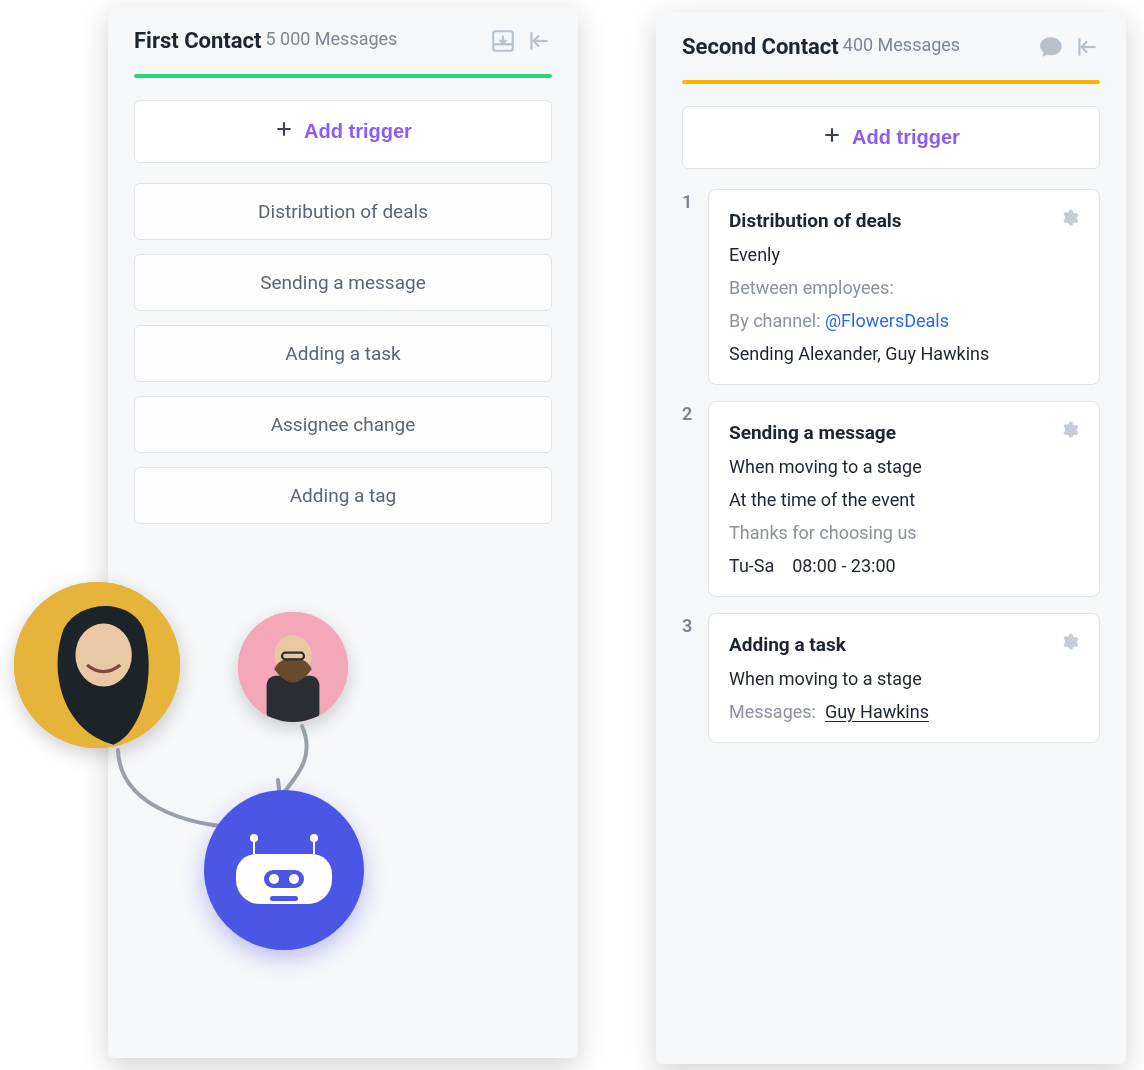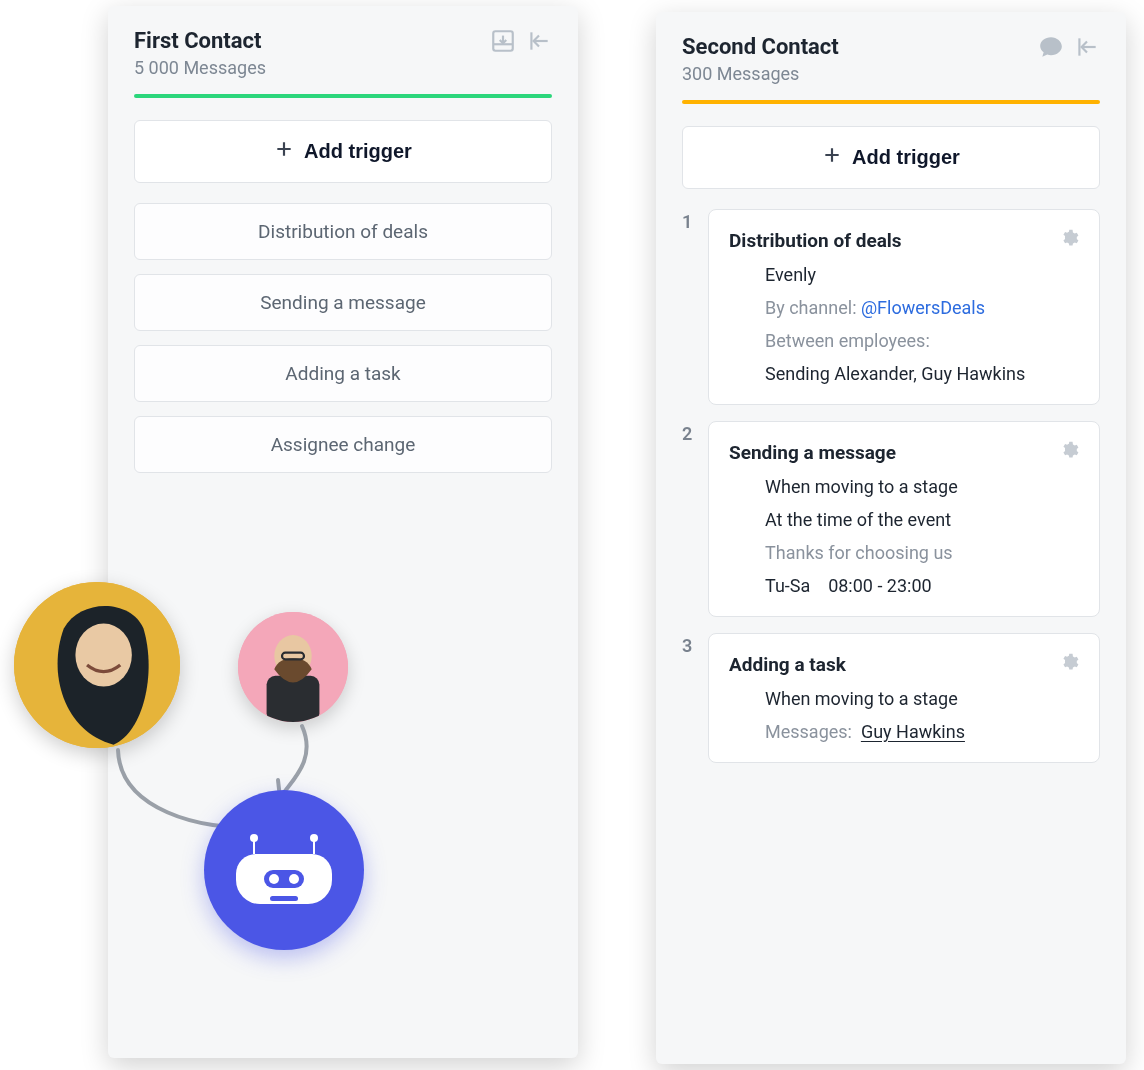--- a/index.html
+++ b/index.html
@@ -24,21 +24,21 @@
     padding: 22px 26px 32px 26px;
   }
   .panel.left { left: 108px; top: 6px; height: 1052px; }
   .panel.right { left: 656px; top: 12px; height: 1052px; }
   .panel-header {
     display: flex;
     align-items: flex-start;
     justify-content: space-between;
     margin-bottom: 10px;
   }
-  .titles { display:flex; flex-direction:column; gap:4px; }
+  .titles { display:flex; flex-direction:row; gap:4px; }
   .panel-title {
     font-size: 22px;
     font-weight: 700;
     color: #1d2530;
   }
   .panel-sub {
     font-size: 18px;
     color: #7d8793;
     margin-top: 0;
   }
@@ -52,21 +52,21 @@
   .stripe.green { background:#2bd67b; }
   .stripe.orange { background:#ffb200; }
   .add-trigger {
     width:100%;
     background:#fff;
     border:1px solid #e1e4e8;
     border-radius:6px;
     padding:18px 0;
     font-size:20px;
     font-weight:600;
-    color:#0f172a;
+    color:#8b5cf6;
     display:flex;
     align-items:center;
     justify-content:center;
     gap:10px;
     cursor:pointer;
     margin-bottom:20px;
   }
   .add-trigger svg { width:20px; height:20px; }
   .opt {
     width:100%;
@@ -100,21 +100,21 @@
     padding:18px 20px 20px 20px;
     display:flex;
     flex-direction:column;
     gap:12px;
     position:relative;
   }
   .card-title-row { display:flex; justify-content:space-between; align-items:center; }
   .card-title { font-size:19px; font-weight:700; color:#1d2530; }
   .gear { color:#c6ccd3; }
   .gear svg { width:20px; height:20px; }
-  .line { font-size:18px; color:#1d2530;margin-left:36px; }
+  .line { font-size:18px; color:#1d2530; }
   .muted { color:#8a929d; }
   .link { color:#2d6cdf; }
   .under { text-decoration: underline; text-underline-offset: 3px; }
 
   
   .decor { position:absolute; pointer-events:none; }
   .avatar-big {
     position:absolute;
     left:14px; top:582px;
     width:166px; height:166px;
@@ -190,27 +190,28 @@
             <path d="M12 4v16M4 12h16"></path>
           </svg>
     </span>
     <span>Add trigger</span>
   </button>
 
   <div class="opt">Distribution of deals</div>
   <div class="opt">Sending a message</div>
   <div class="opt">Adding a task</div>
   <div class="opt">Assignee change</div>
+  <div class="opt">Adding a tag</div>
 </div>
 
 <div class="panel right">
   <div class="panel-header">
     <div class="titles">
       <div class="panel-title">Second Contact</div>
-      <div class="panel-sub">300 Messages</div>
+      <div class="panel-sub">400 Messages</div>
     </div>
     <div class="header-icons">
       <span>
         <svg viewBox="0 0 24 24" fill="currentColor">
           <path d="M12 3C6.5 3 2 6.6 2 11c0 2.3 1.2 4.4 3.2 5.8L4 21l4.6-2c1.1.3 2.2.5 3.4.5 5.5 0 10-3.6 10-8S17.5 3 12 3z"></path>
         </svg>
       </span>
       <span>
         <svg viewBox="0 0 24 24" fill="none" stroke="currentColor" stroke-width="2">
           <path d="M5 4v16"></path>
@@ -238,24 +239,24 @@
       <div class="card">
         <div class="card-title-row">
           <div class="card-title">Distribution of deals</div>
           <span class="gear">
             <svg viewBox="0 0 24 24" fill="currentColor">
                   <path d="M12 8a4 4 0 100 8 4 4 0 000-8zm9.4 4a7.5 7.5 0 00-.1-1.3l2-1.6-2-3.4-2.4 1a7.6 7.6 0 00-2.2-1.3L16.3 2h-4l-.4 2.4a7.6 7.6 0 00-2.2 1.3l-2.4-1-2 3.4 2 1.6A7.5 7.5 0 007.2 12a7.5 7.5 0 00.1 1.3l-2 1.6 2 3.4 2.4-1a7.6 7.6 0 002.2 1.3l.4 2.4h4l.4-2.4a7.6 7.6 0 002.2-1.3l2.4 1 2-3.4-2-1.6c.1-.4.1-.9.1-1.3z"></path>
                 </svg>
           </span>
         </div>
         <div class="line">Evenly</div>
+        <div class="line muted">Between employees:</div>
         <div class="line">
           <span class="muted">By channel: </span><span class="link">@FlowersDeals</span>
         </div>
-        <div class="line muted">Between employees:</div>
         <div class="line">Sending Alexander, Guy Hawkins</div>
       </div>
     </div>
 
     <div class="step">
       <div class="step-num">2</div>
       <div class="card">
         <div class="card-title-row">
           <div class="card-title">Sending a message</div>
           <span class="gear">

